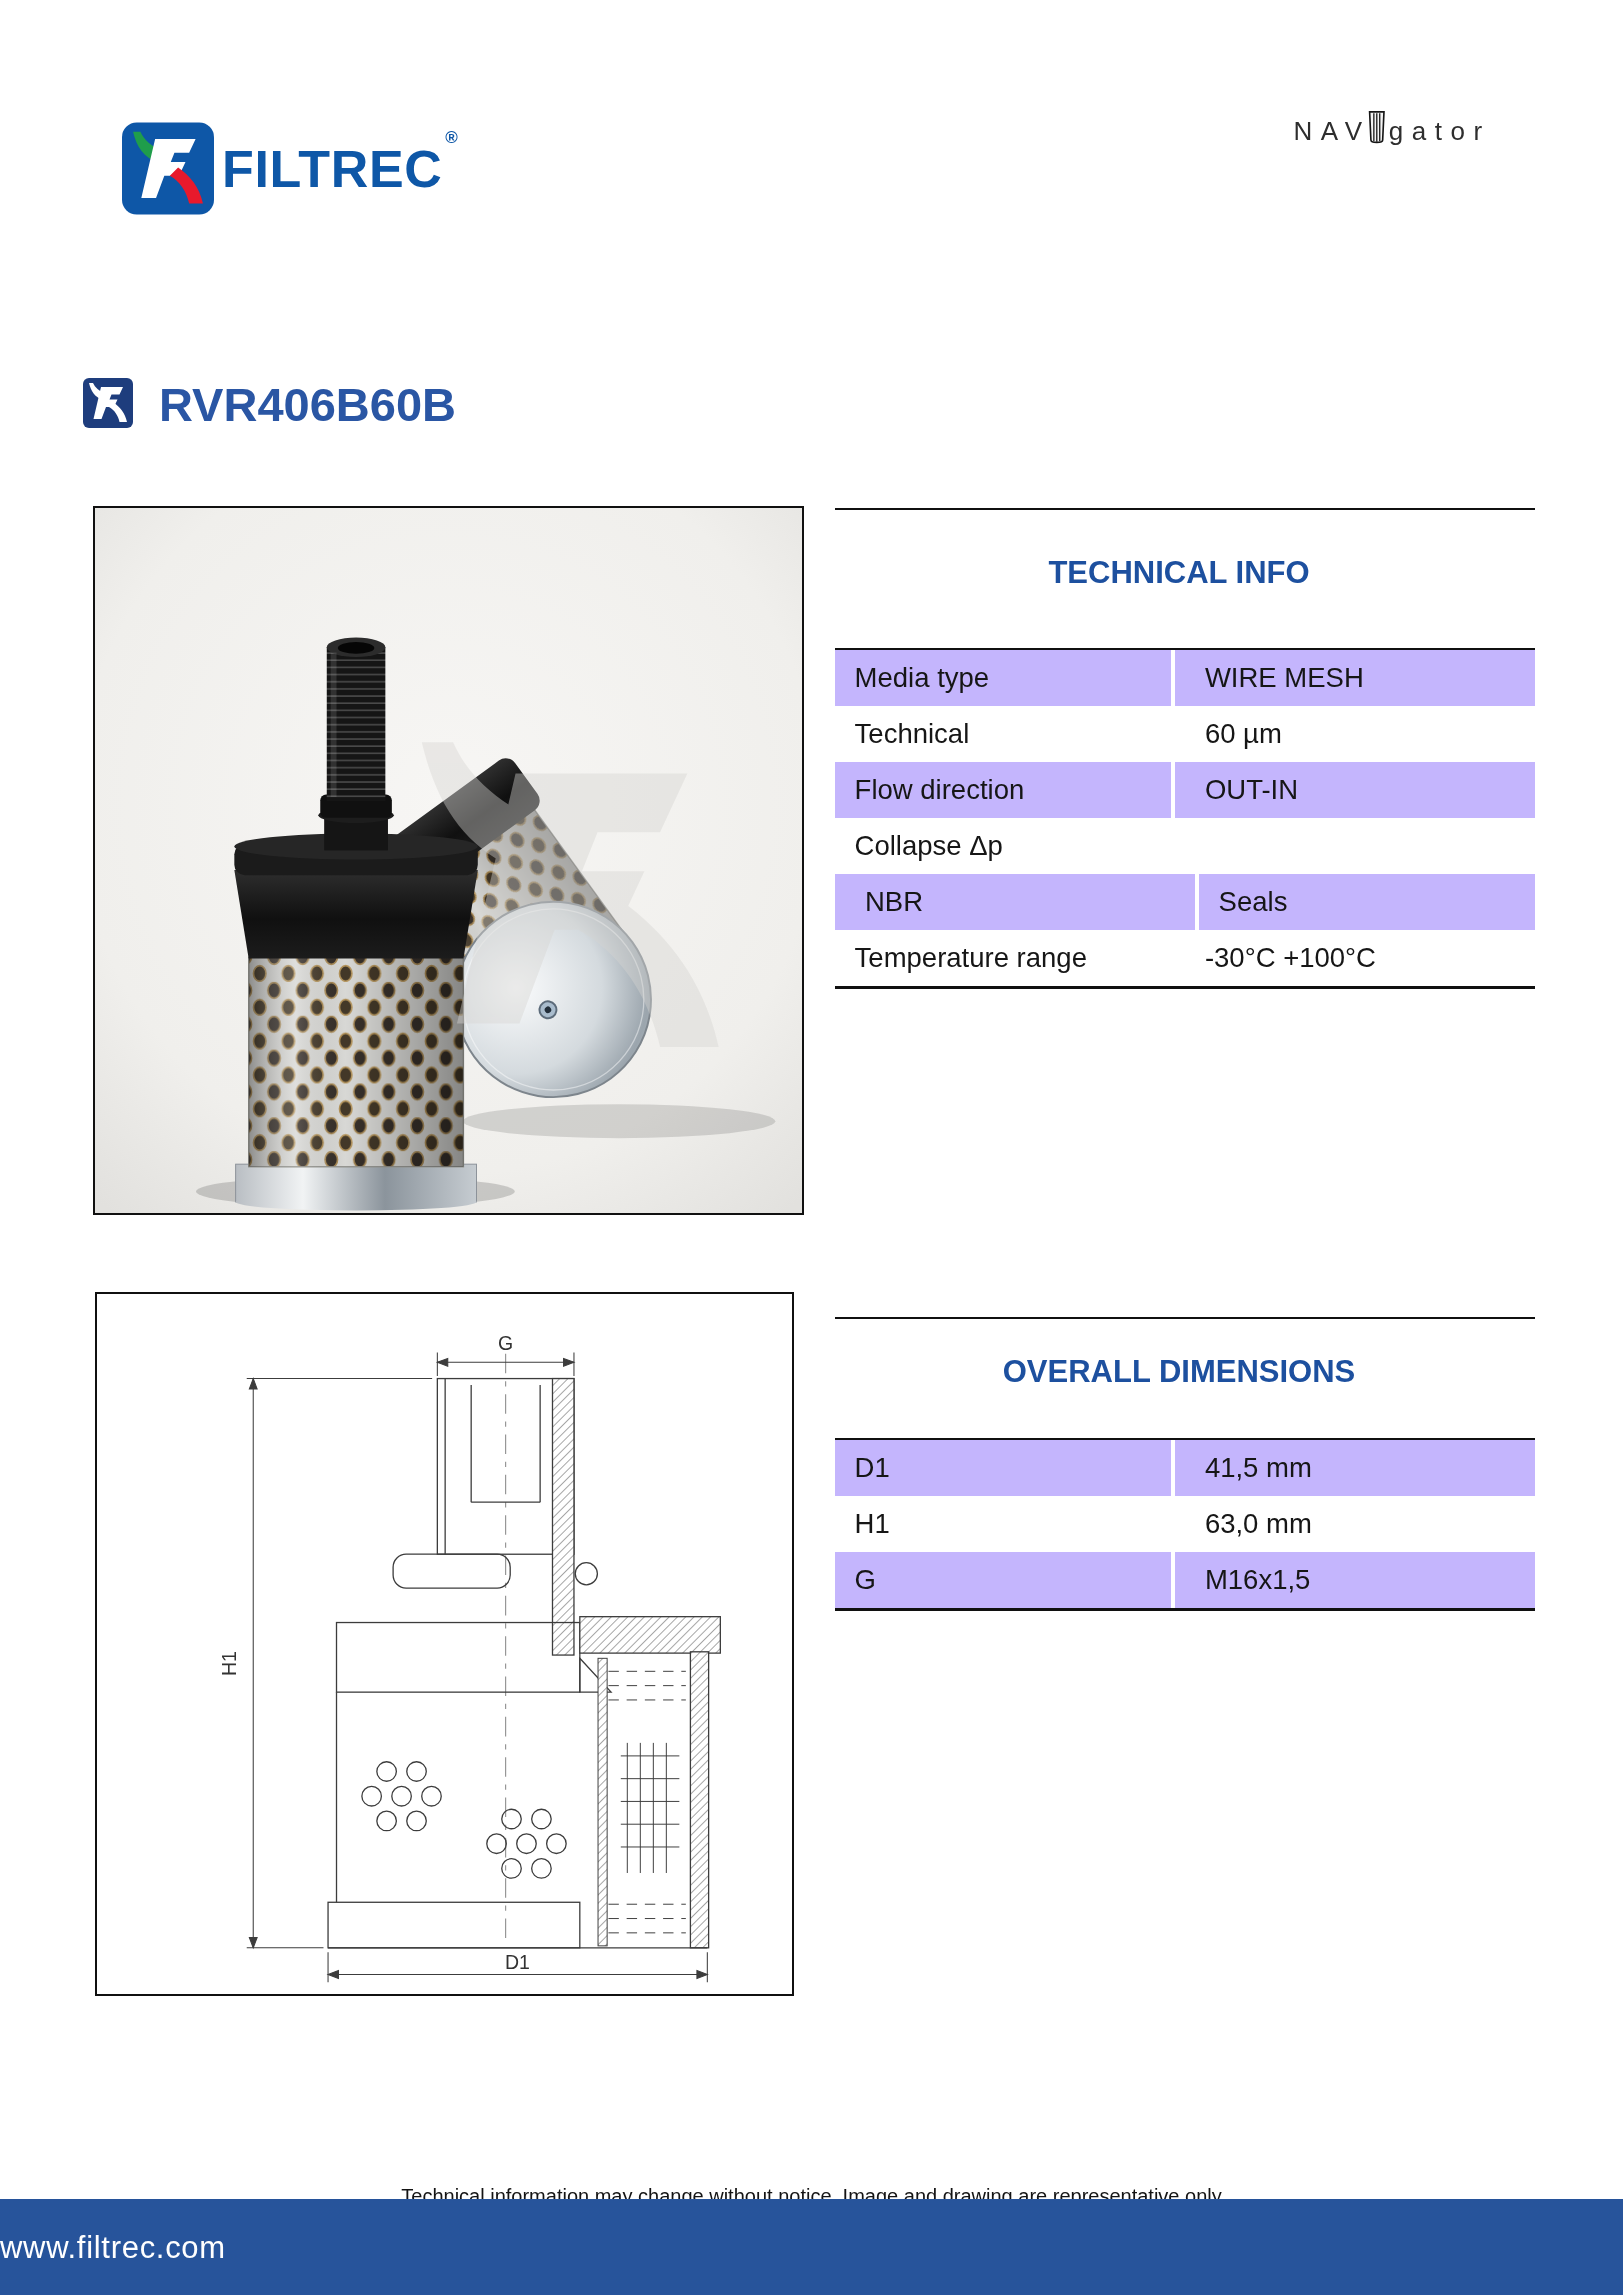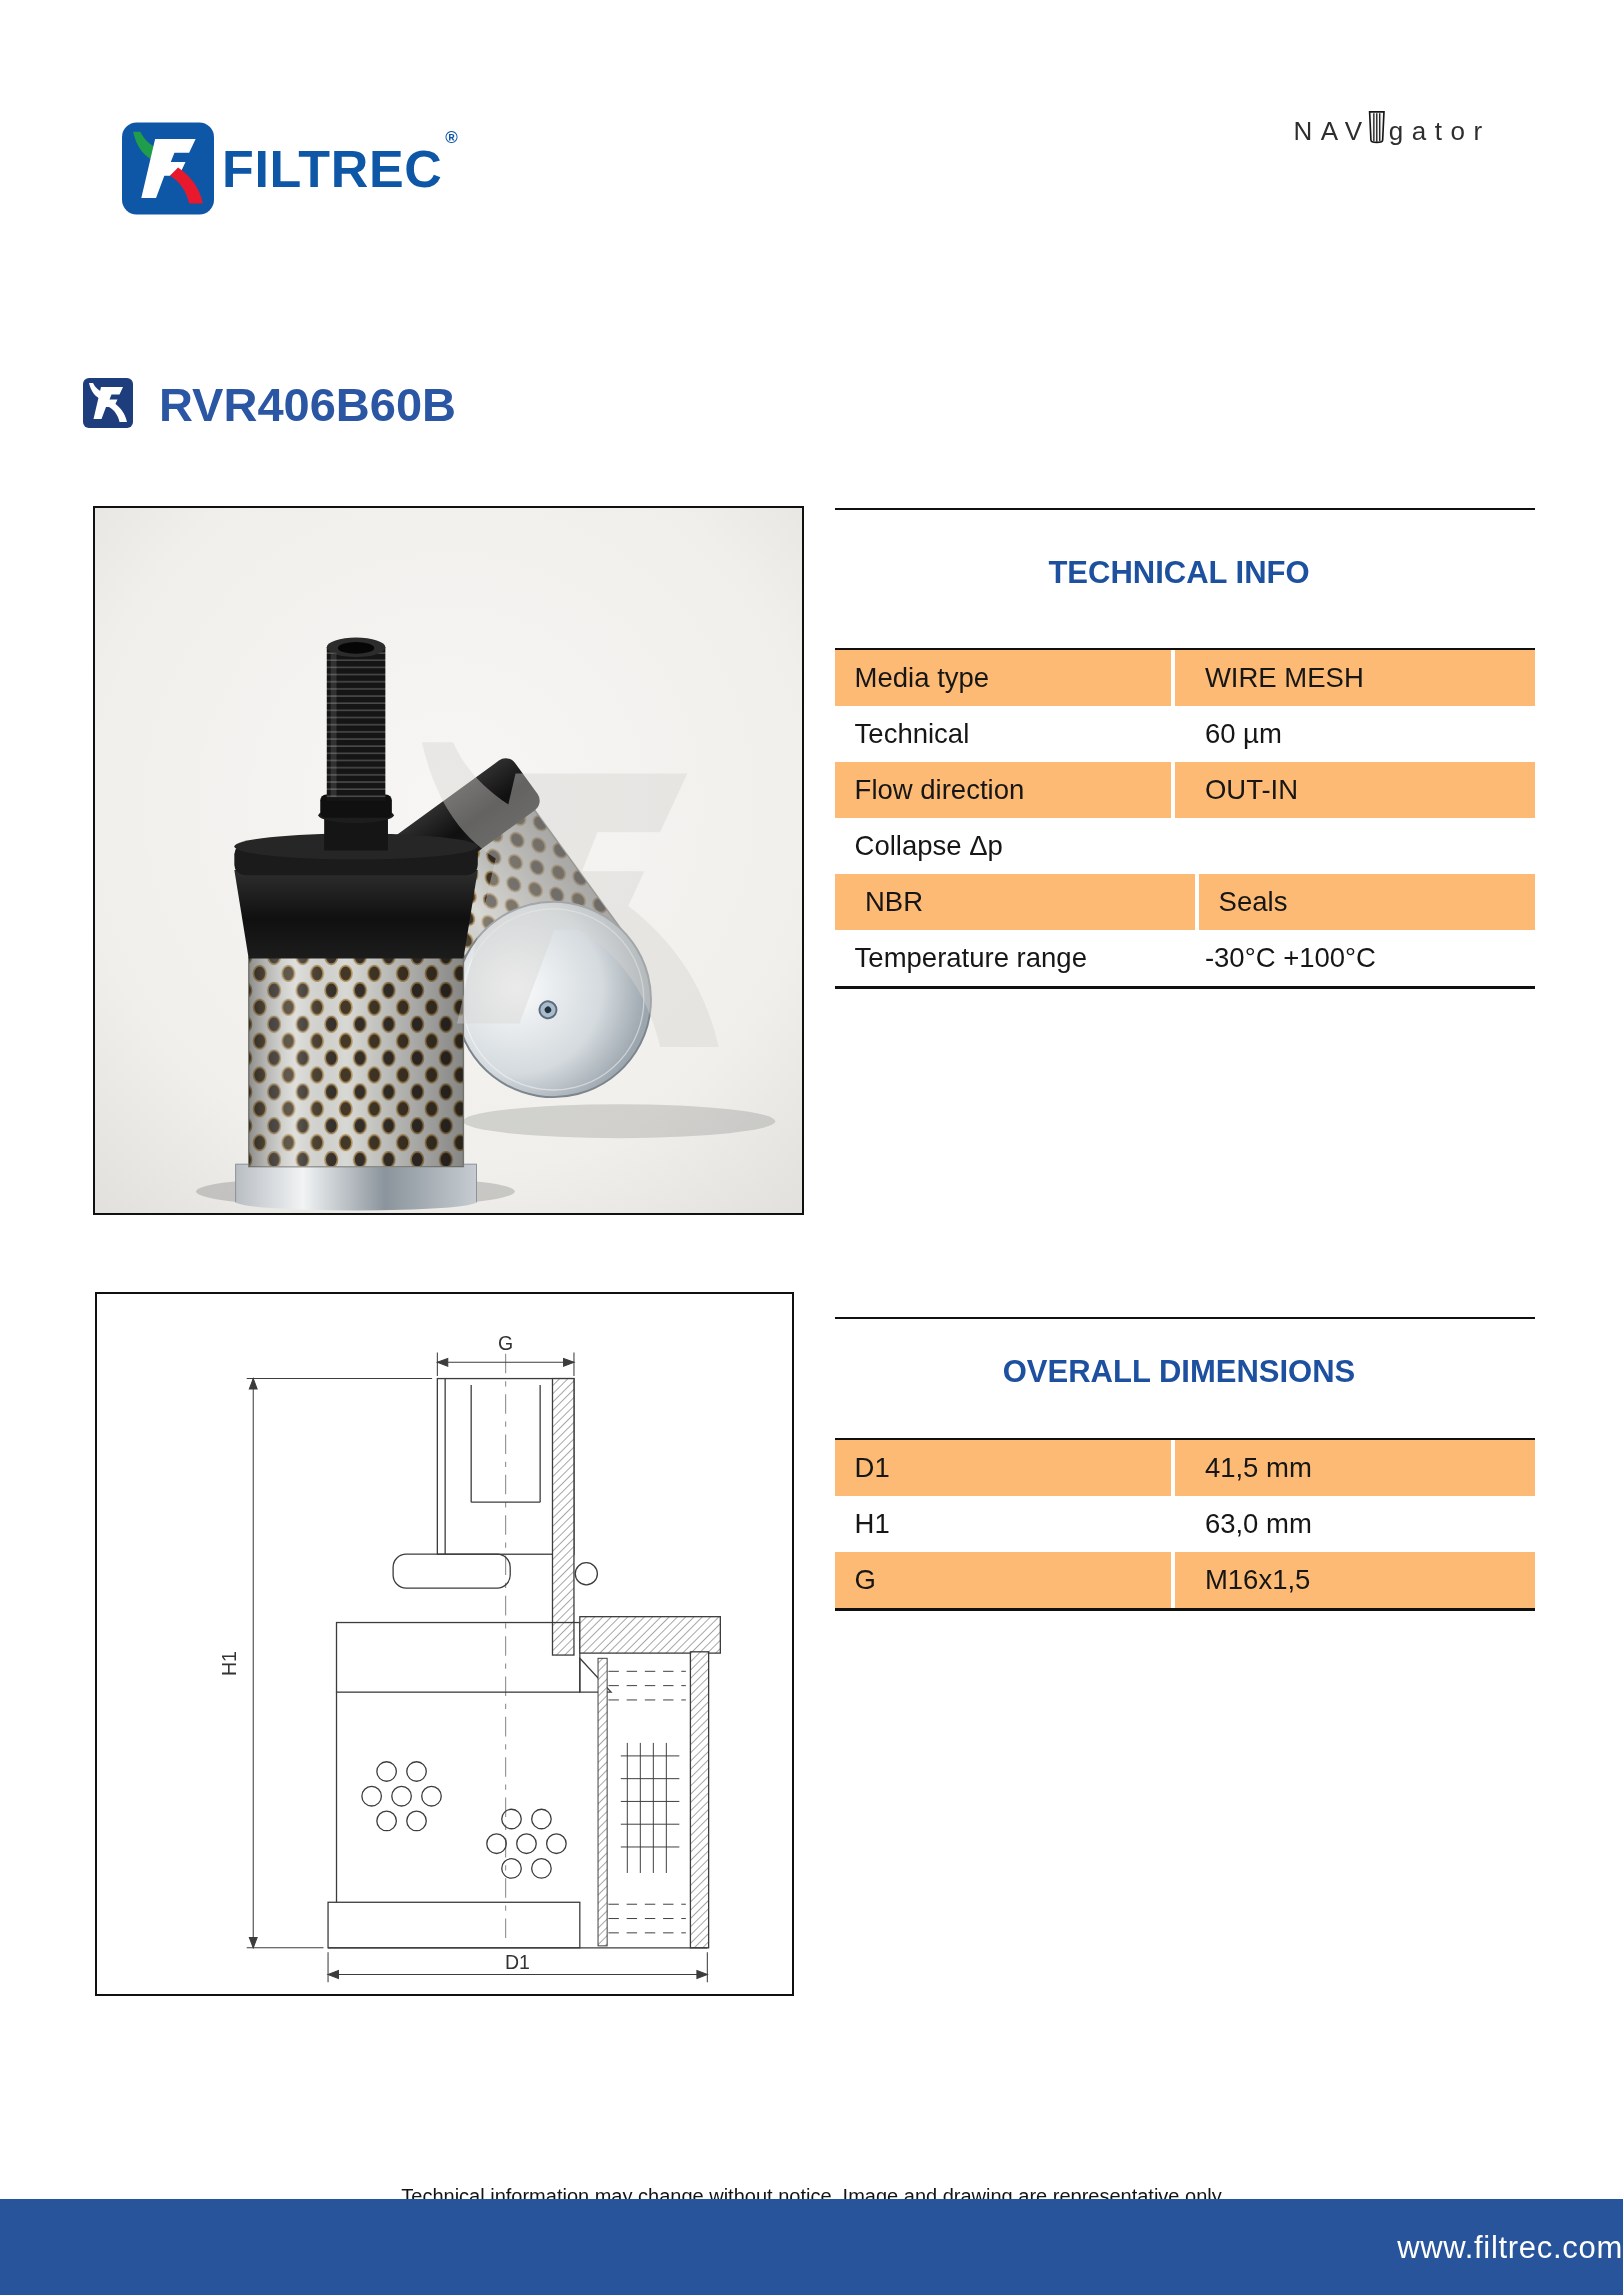--- a/index.html
+++ b/index.html
@@ -35,24 +35,24 @@
   .section-title.dims{top:1352px;}
   .spec-table{position:absolute;left:835px;width:700px;border-top:2px solid #101010;border-bottom:3.3px solid #101010;box-sizing:content-box;}
   .spec-table.tech{top:648px;}
   .spec-table.dims{top:1438px;}
   .trow{display:flex;gap:3.9px;}
   .spec-table.tech .trow{height:56px;}
   .spec-table.dims .trow{height:56px;}
   .tcell{display:flex;align-items:center;font-size:27.5px;color:#161616;background:#ffffff;}
   .tcell.label{width:336px;padding-left:19.6px;box-sizing:border-box;}
   .tcell.value{flex:1;padding-left:30px;box-sizing:border-box;}
-  .trow.g .tcell{background:#fdba74;}
+  .trow.g .tcell{background:#c4b5fd;}
   
   .disclaimer{position:absolute;left:0;top:2153px;width:1623px;text-align:center;font-size:20px;color:#141414;margin-top:32px;}
-  .footer-bar{position:absolute;left:0;top:2199px;width:1623px;height:97px;background:#27549b;display:flex;align-items:center;justify-content:flex-end;}
+  .footer-bar{position:absolute;left:0;top:2199px;width:1623px;height:97px;background:#27549b;display:flex;align-items:center;justify-content:flex-start;}
   .footer-bar span{color:#ffffff;font-size:31px;letter-spacing:0.7px;}
 </style>
 </head>
 <body>
 
 <div class="filtrec-logo">
   <svg class="mark" viewBox="0 0 100 100">
     <rect x="0" y="0" width="100" height="100" rx="16" fill="#0e57a7"></rect>
     <path d="M12,10 C16,27 24,38 38,43 L44,31 C32,26 24,19 20,10 Z" fill="#1f9d4b"></path>
     <path d="M36,18 L80,18 L73,33 L57,33 L53,43 L69,43 L62,58 L46,58 L37,82 L21,82 Z" fill="#ffffff"></path>

